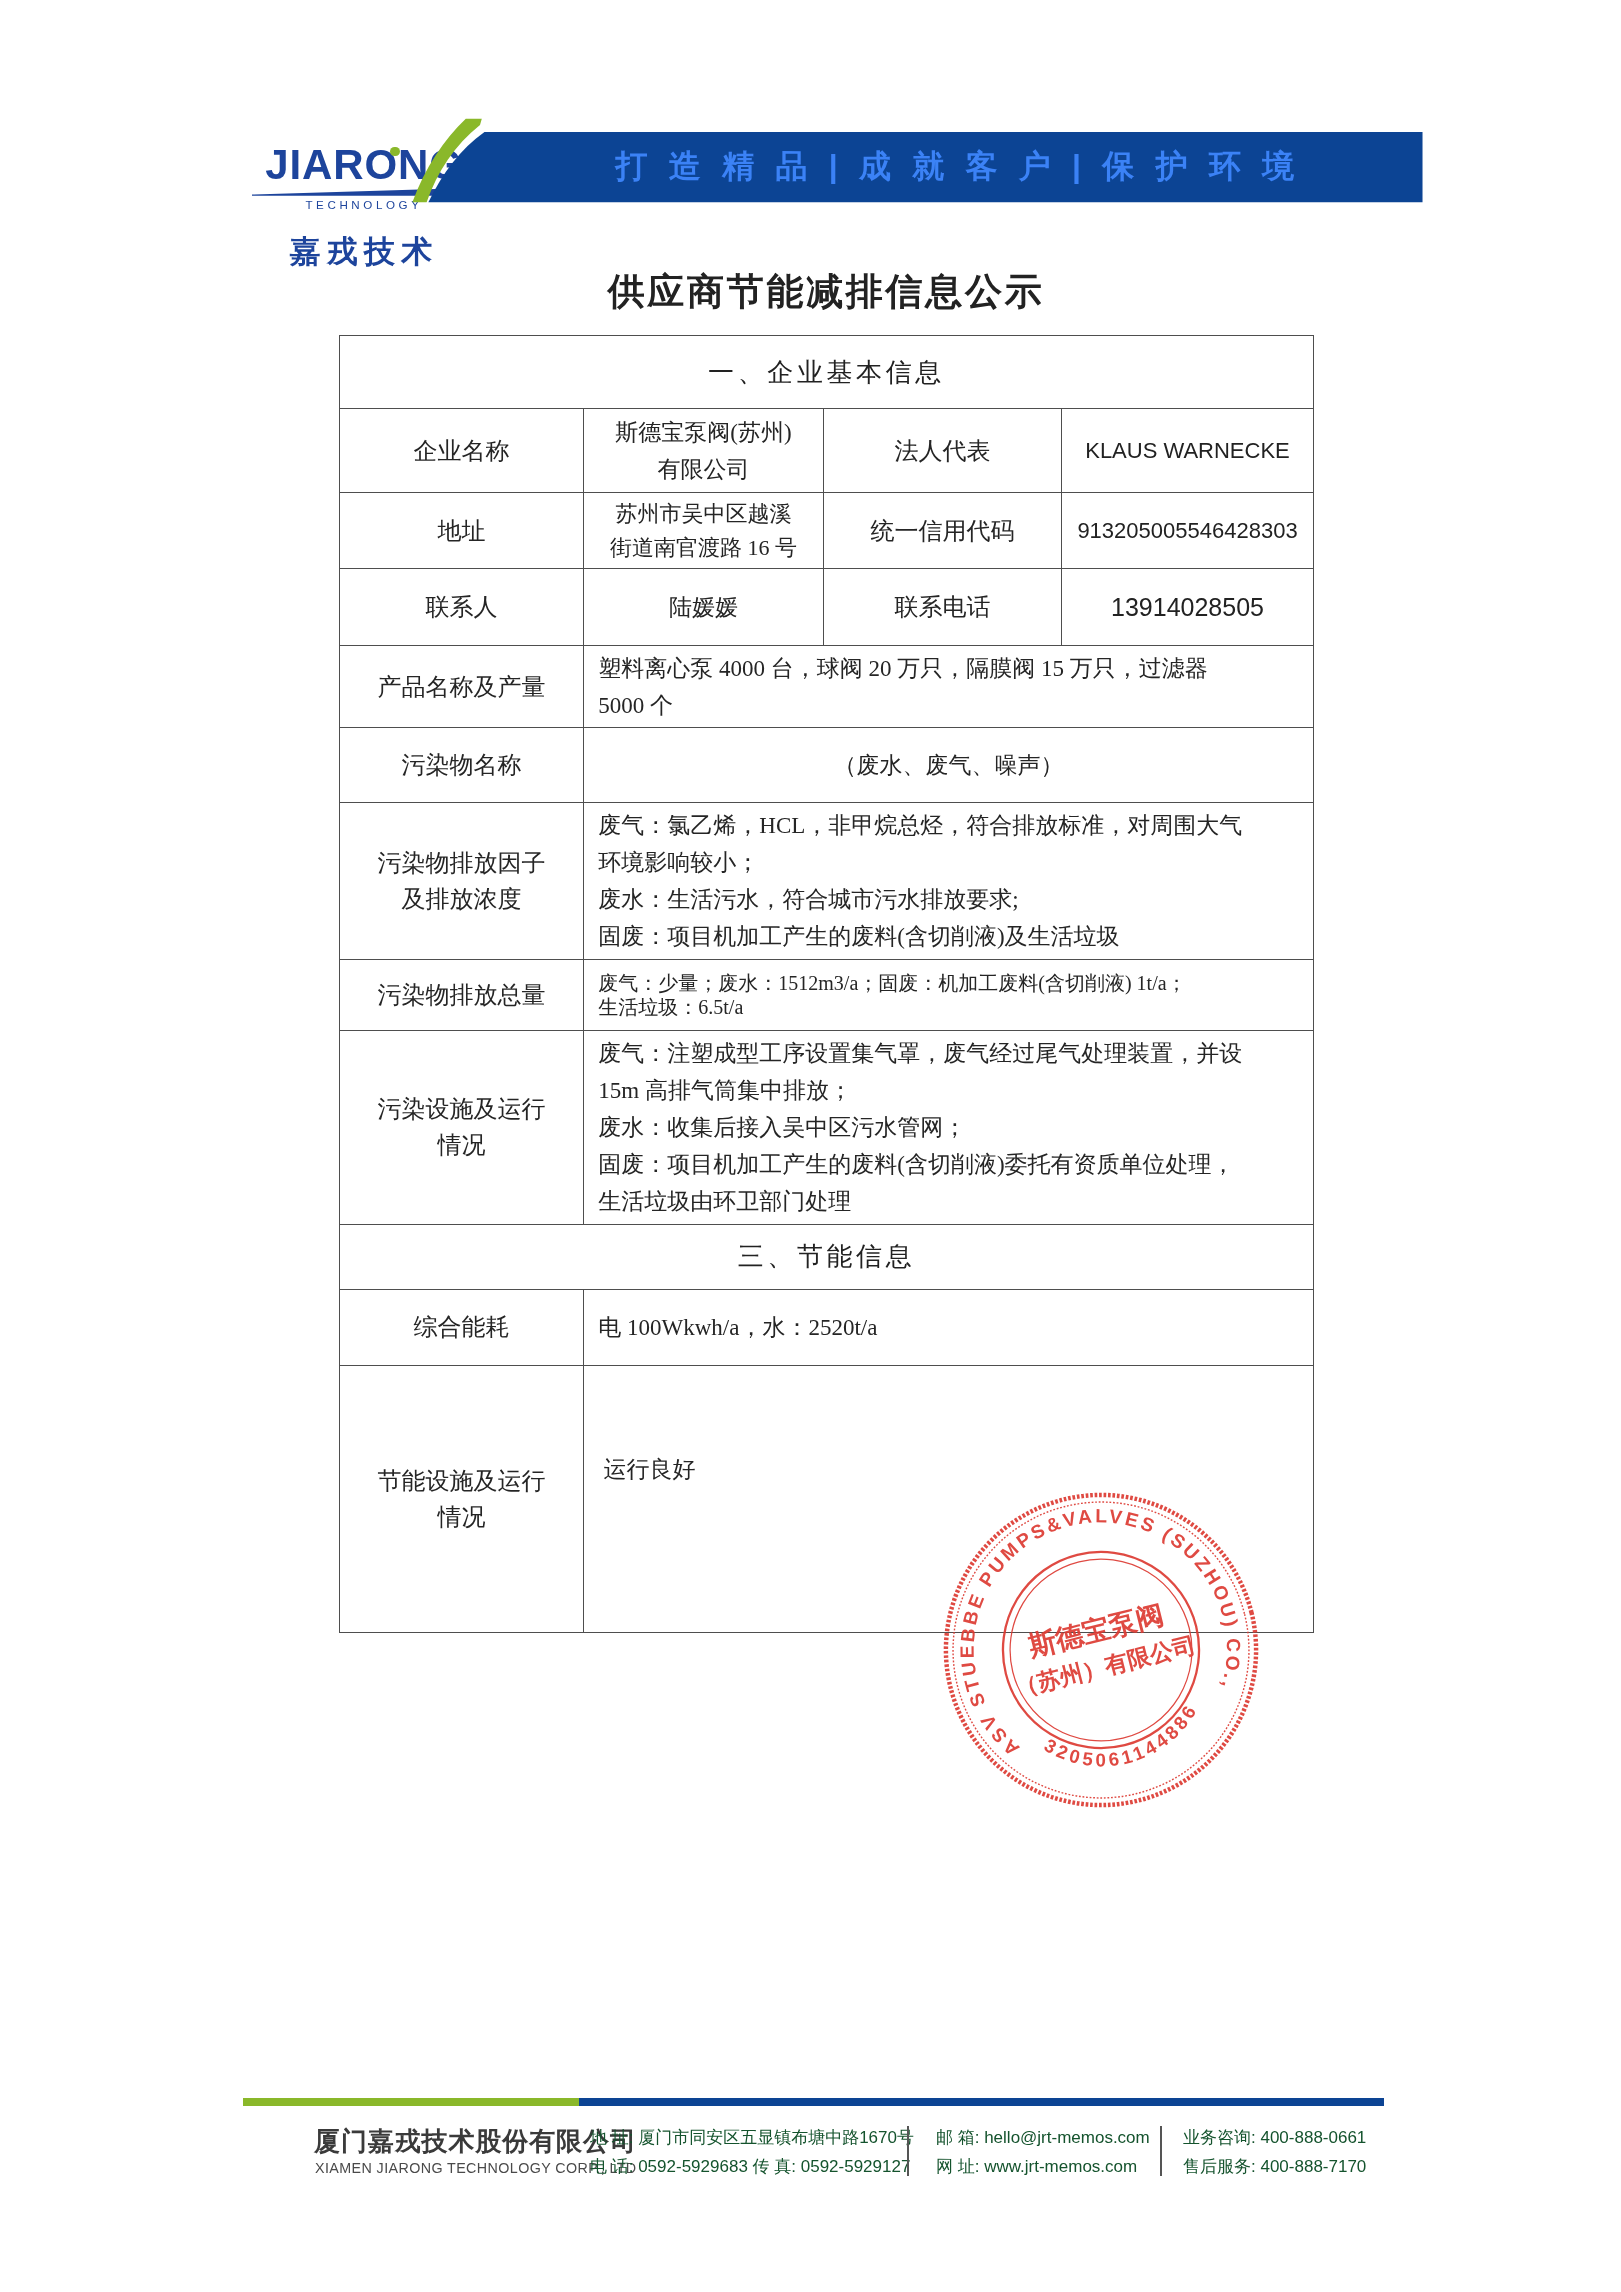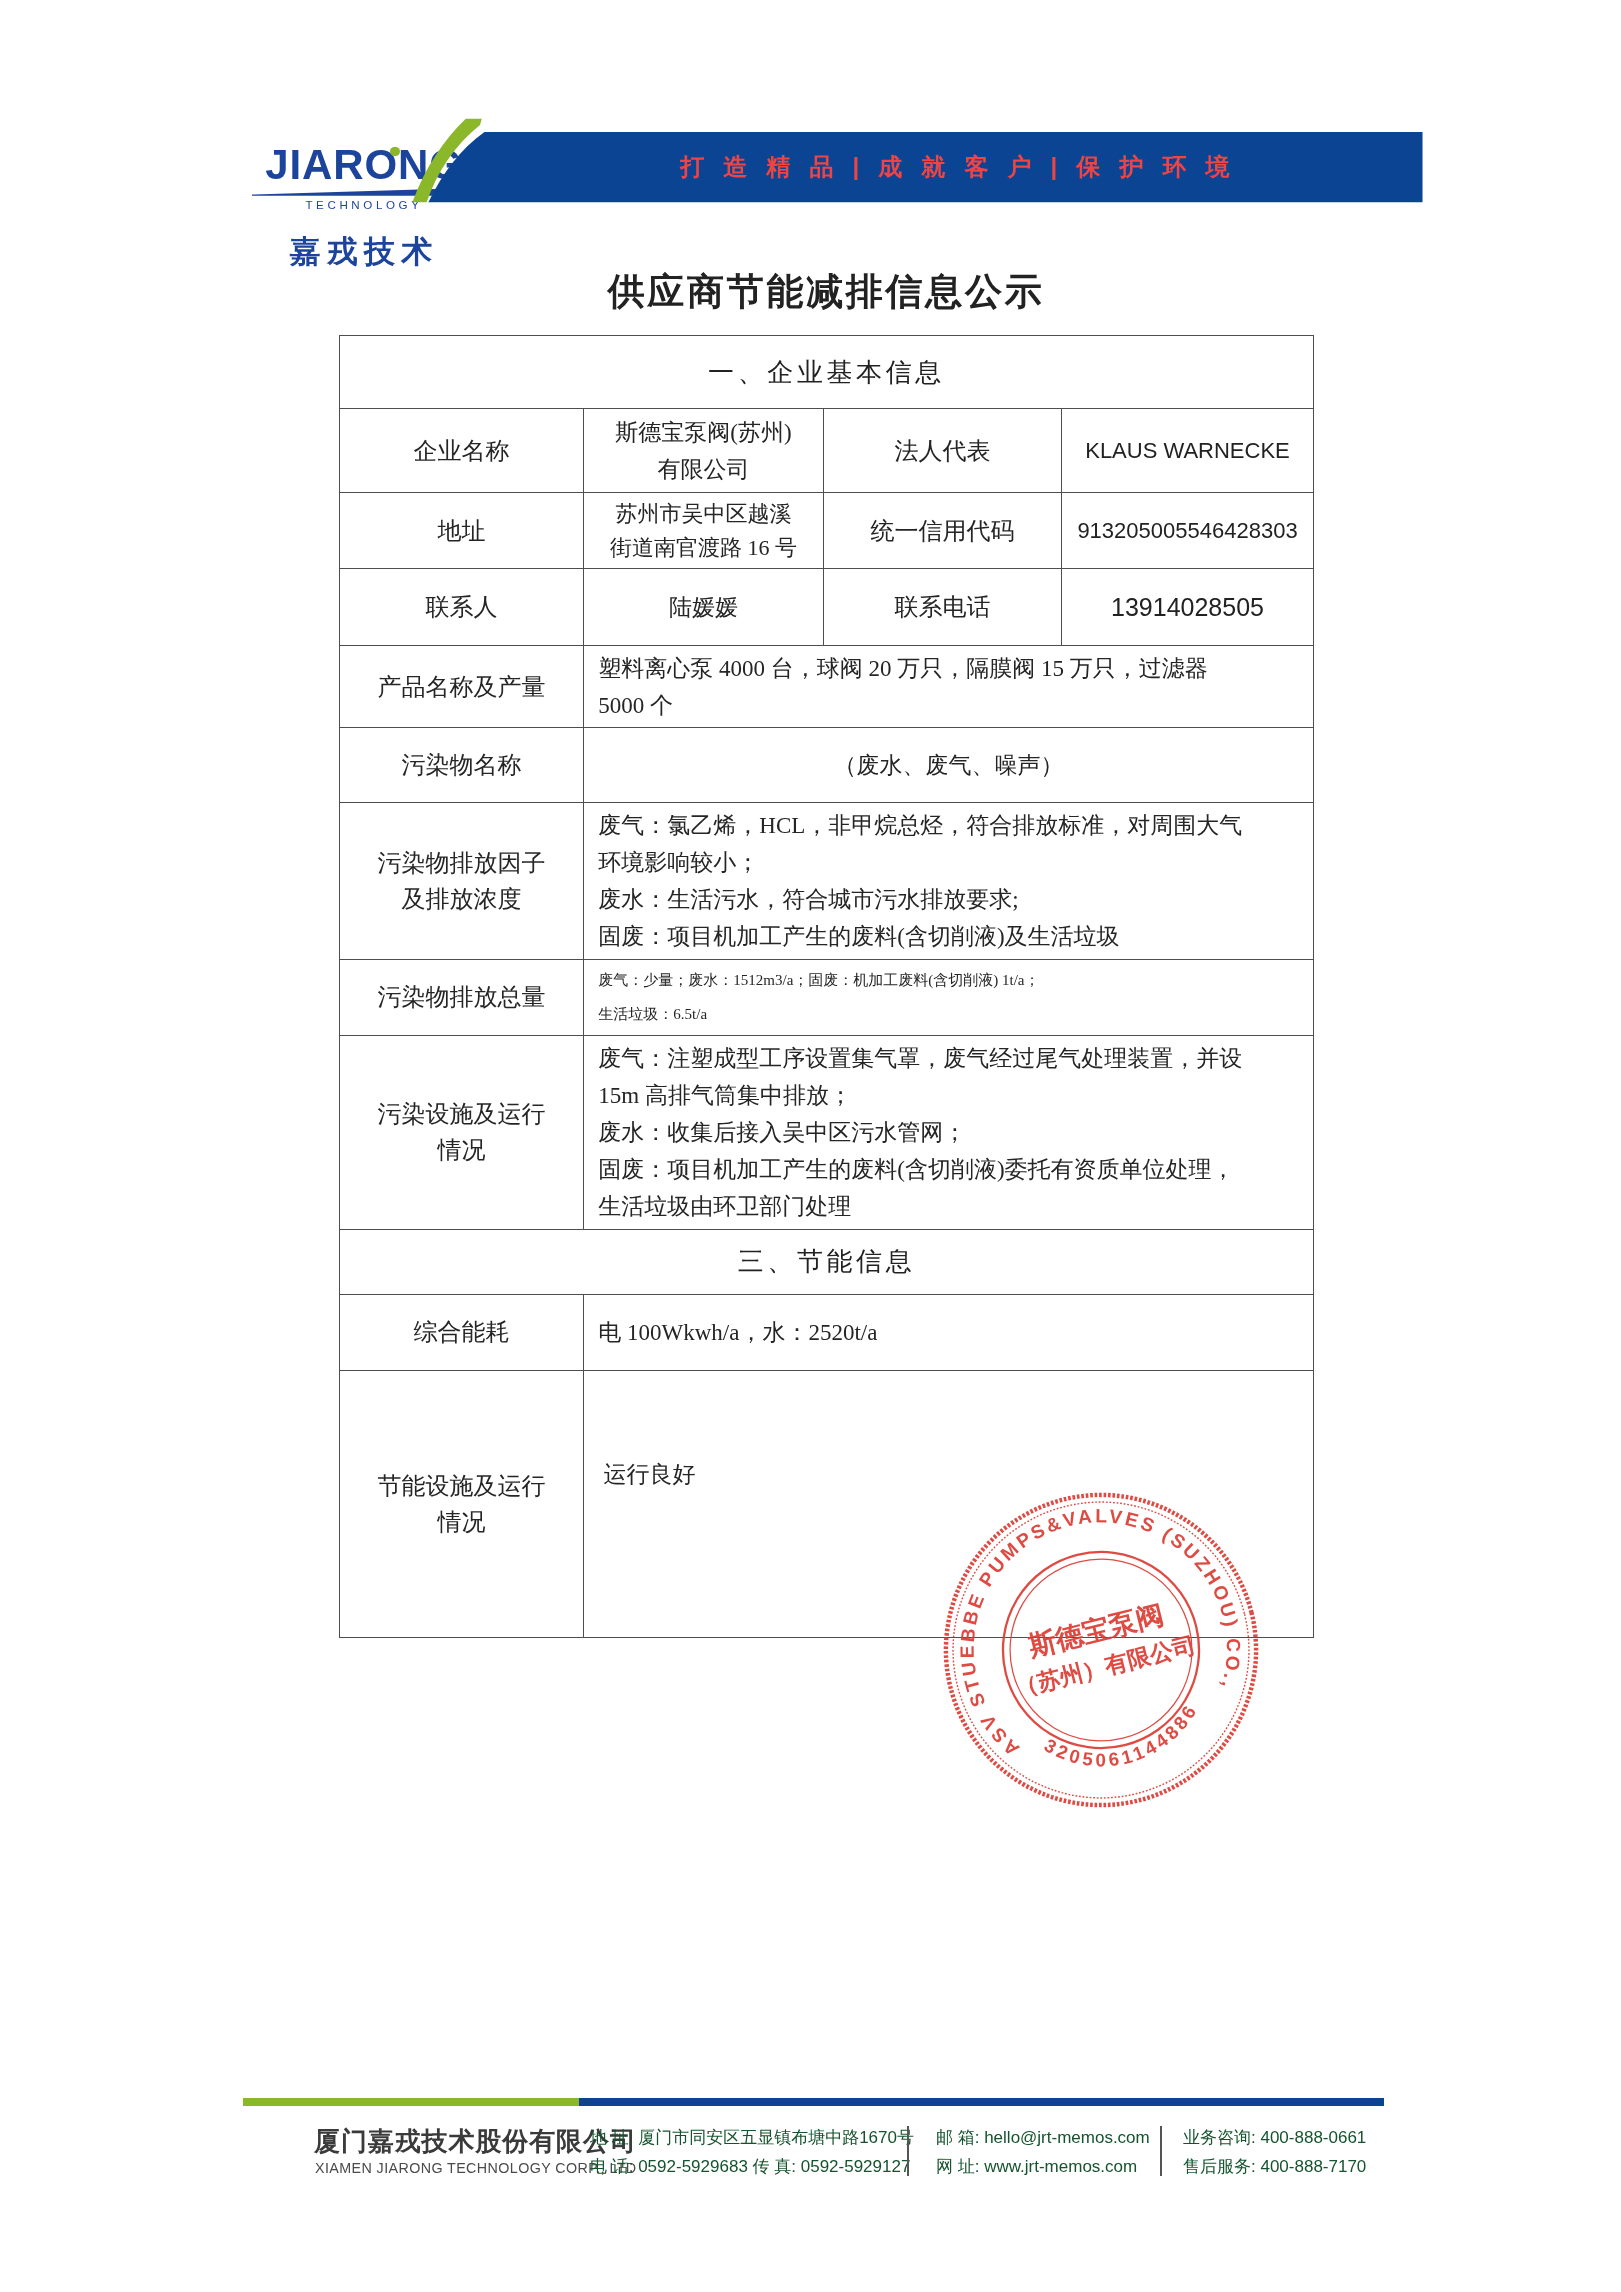--- a/index.html
+++ b/index.html
@@ -16,22 +16,22 @@
   .logo-o::after{content:"";position:absolute;right:-1.8px;top:3.6px;width:9.8px;height:9.8px;
     border-radius:50%;background:#8ab82a;}
   .logo-swoosh{margin:1.8px auto 0 auto;width:225px;height:8px;background:#1d449c;
     clip-path:polygon(0 85%,100% 0,100% 100%,0 100%);}
   .logo-sub{font-family:"Liberation Sans",sans-serif;font-size:11.6px;color:#1d449c;
     letter-spacing:3.6px;margin-top:1.8px;}
   .logo-cn{font-family:"Liberation Sans",sans-serif;font-weight:bold;font-size:31px;
     color:#1d449c;letter-spacing:6.2px;margin-top:20px;}
   .banner-svg{position:absolute;left:408px;top:116px;}
   .banner-slogan{position:absolute;left:499px;top:132px;width:918px;height:70px;
-    display:flex;align-items:center;justify-content:center;color:#ef4444;
-    font-family:"Liberation Sans",sans-serif;font-weight:bold;font-size:24px;
+    display:flex;align-items:center;justify-content:center;color:#3b82f6;
+    font-family:"Liberation Sans",sans-serif;font-weight:bold;font-size:32px;
     letter-spacing:6.2px;white-space:nowrap;}
   
   .doc-title{position:absolute;left:339px;top:267px;width:974px;text-align:center;
     font-size:37px;font-weight:bold;letter-spacing:2.7px;color:#222;}
   
   .main-table{position:absolute;left:339px;top:335px;width:974px;
     border-collapse:collapse;table-layout:fixed;}
   .main-table td{border:1.8px solid #4e4e4e;}
   .section-cell{text-align:center;font-size:26px;letter-spacing:3.6px;color:#222;}
   .cell-label{text-align:center;vertical-align:middle;white-space:pre-line;
@@ -121,21 +121,21 @@
     <tr style="height:156px">
       <td class="cell-label">污染物排放因子
 及排放浓度</td>
       <td colspan="3" class="cell-value">废气：氯乙烯，HCL，非甲烷总烃，符合排放标准，对周围大气
 环境影响较小；
 废水：生活污水，符合城市污水排放要求;
 固废：项目机加工产生的废料(含切削液)及生活垃圾</td>
     </tr>
     <tr style="height:71px">
       <td class="cell-label">污染物排放总量</td>
-      <td colspan="3" class="cell-value" style="line-height:34px;font-size:15px">废气：少量；废水：1512m3/a；固废：机加工废料(含切削液) 1t/a；
+      <td colspan="3" class="cell-value" style="line-height:24px;font-size:20px">废气：少量；废水：1512m3/a；固废：机加工废料(含切削液) 1t/a；
 生活垃圾：6.5t/a</td>
     </tr>
     <tr style="height:194px">
       <td class="cell-label">污染设施及运行
 情况</td>
       <td colspan="3" class="cell-value">废气：注塑成型工序设置集气罩，废气经过尾气处理装置，并设
 15m 高排气筒集中排放；
 废水：收集后接入吴中区污水管网；
 固废：项目机加工产生的废料(含切削液)委托有资质单位处理，
 生活垃圾由环卫部门处理</td>

